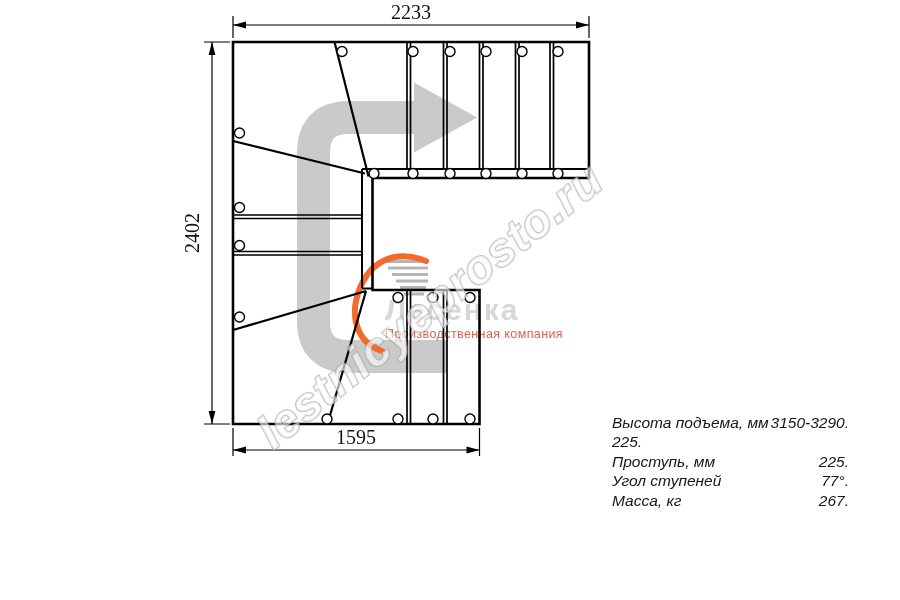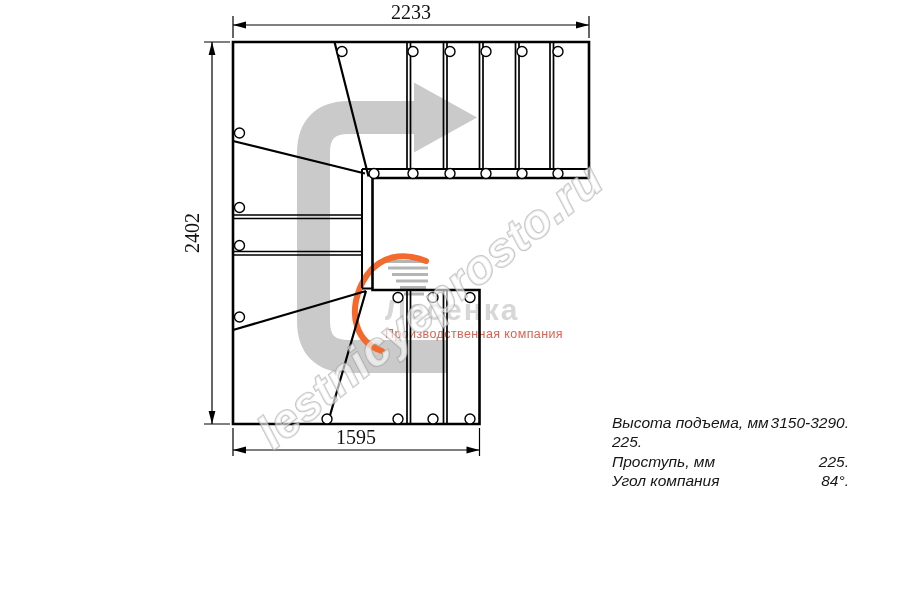--- a/index.html
+++ b/index.html
@@ -110,18 +110,22 @@
       <span class="spec-value">3150-3290.</span>
     </div>
     <div class="spec-row">
       <span class="spec-value">225.</span>
     </div>
     <div class="spec-row">
       <span class="spec-label">Проступь, мм</span>
       <span class="spec-value">225.</span>
     </div>
     <div class="spec-row">
-      <span class="spec-label">Угол компания</span>
-      <span class="spec-value">84°.</span>
+      <span class="spec-label">Угол ступеней</span>
+      <span class="spec-value">77°.</span>
+    </div>
+    <div class="spec-row">
+      <span class="spec-label">Масса, кг</span>
+      <span class="spec-value">267.</span>
     </div>
   </div>
 
 </div>
 
 </body></html>

